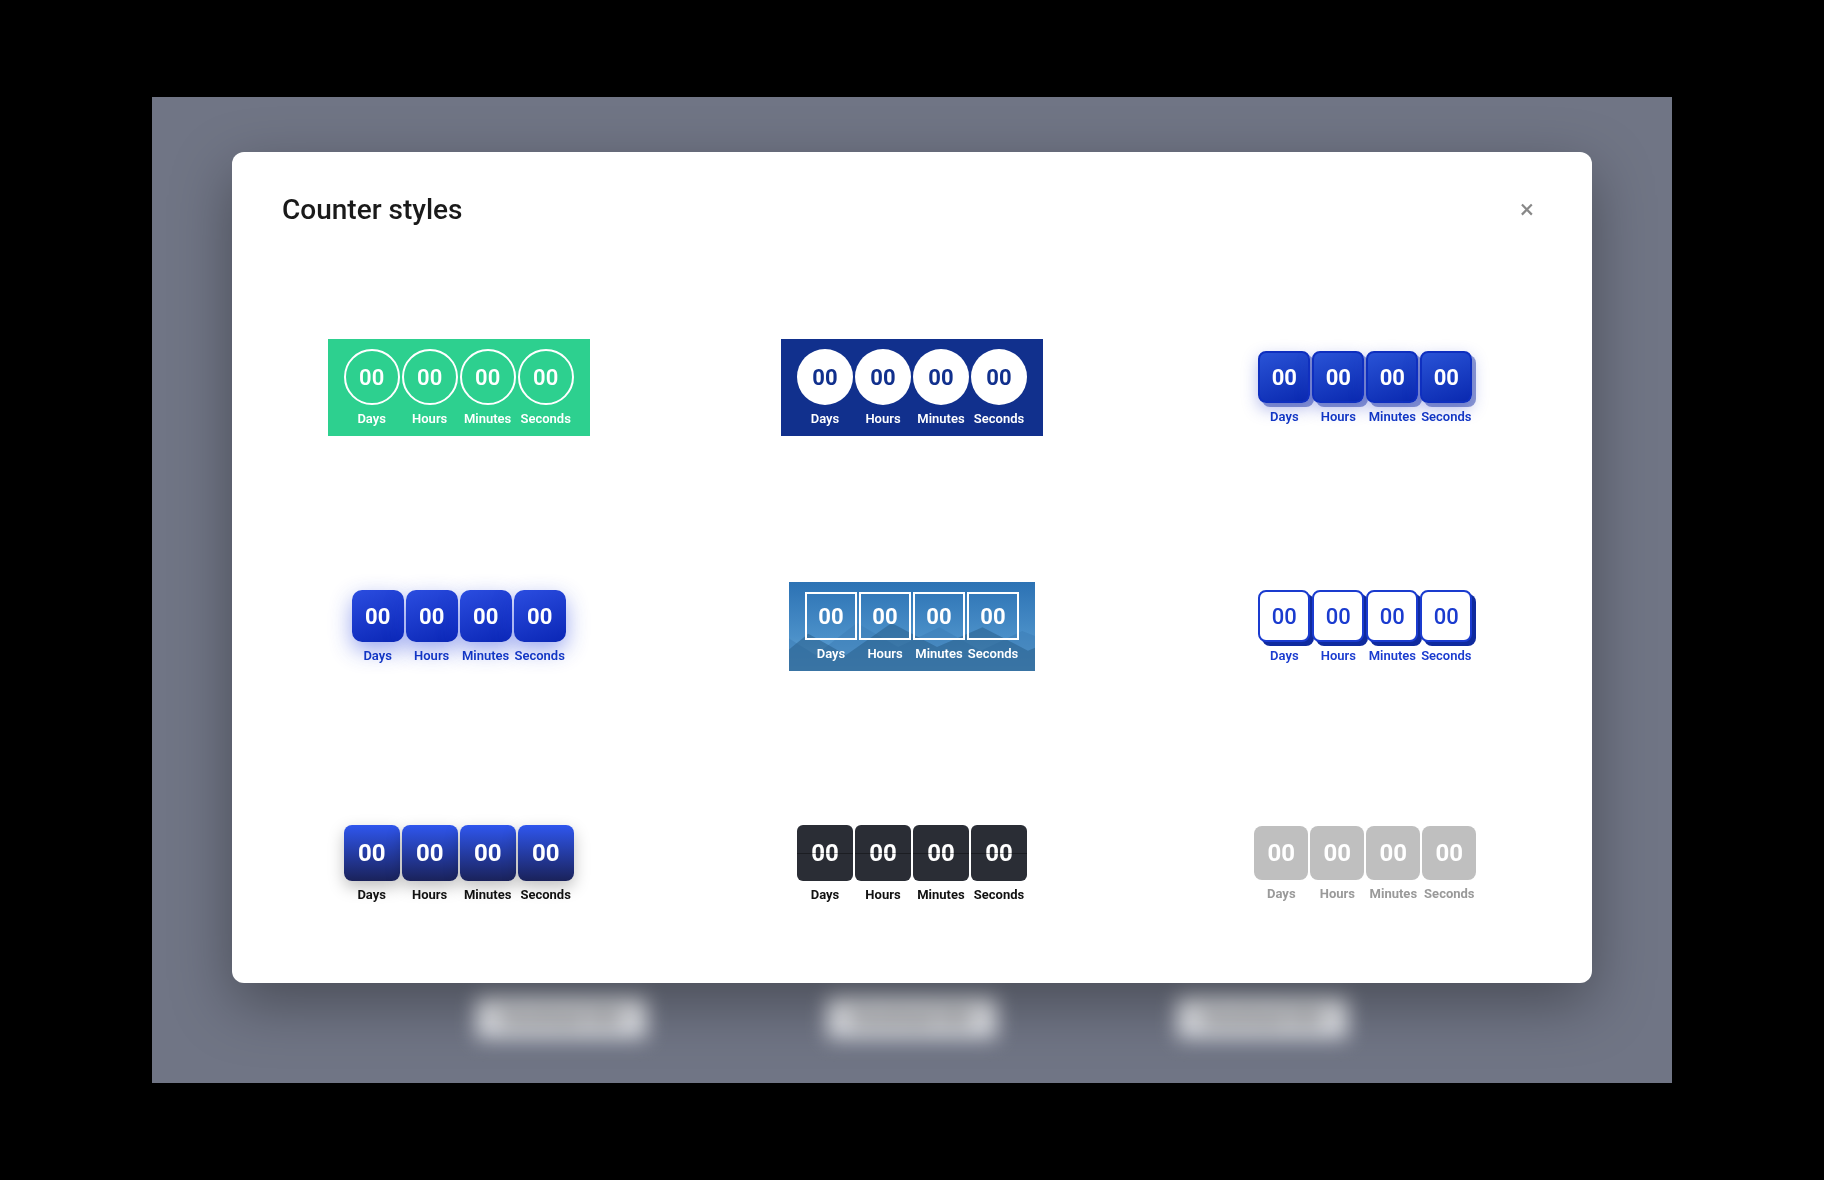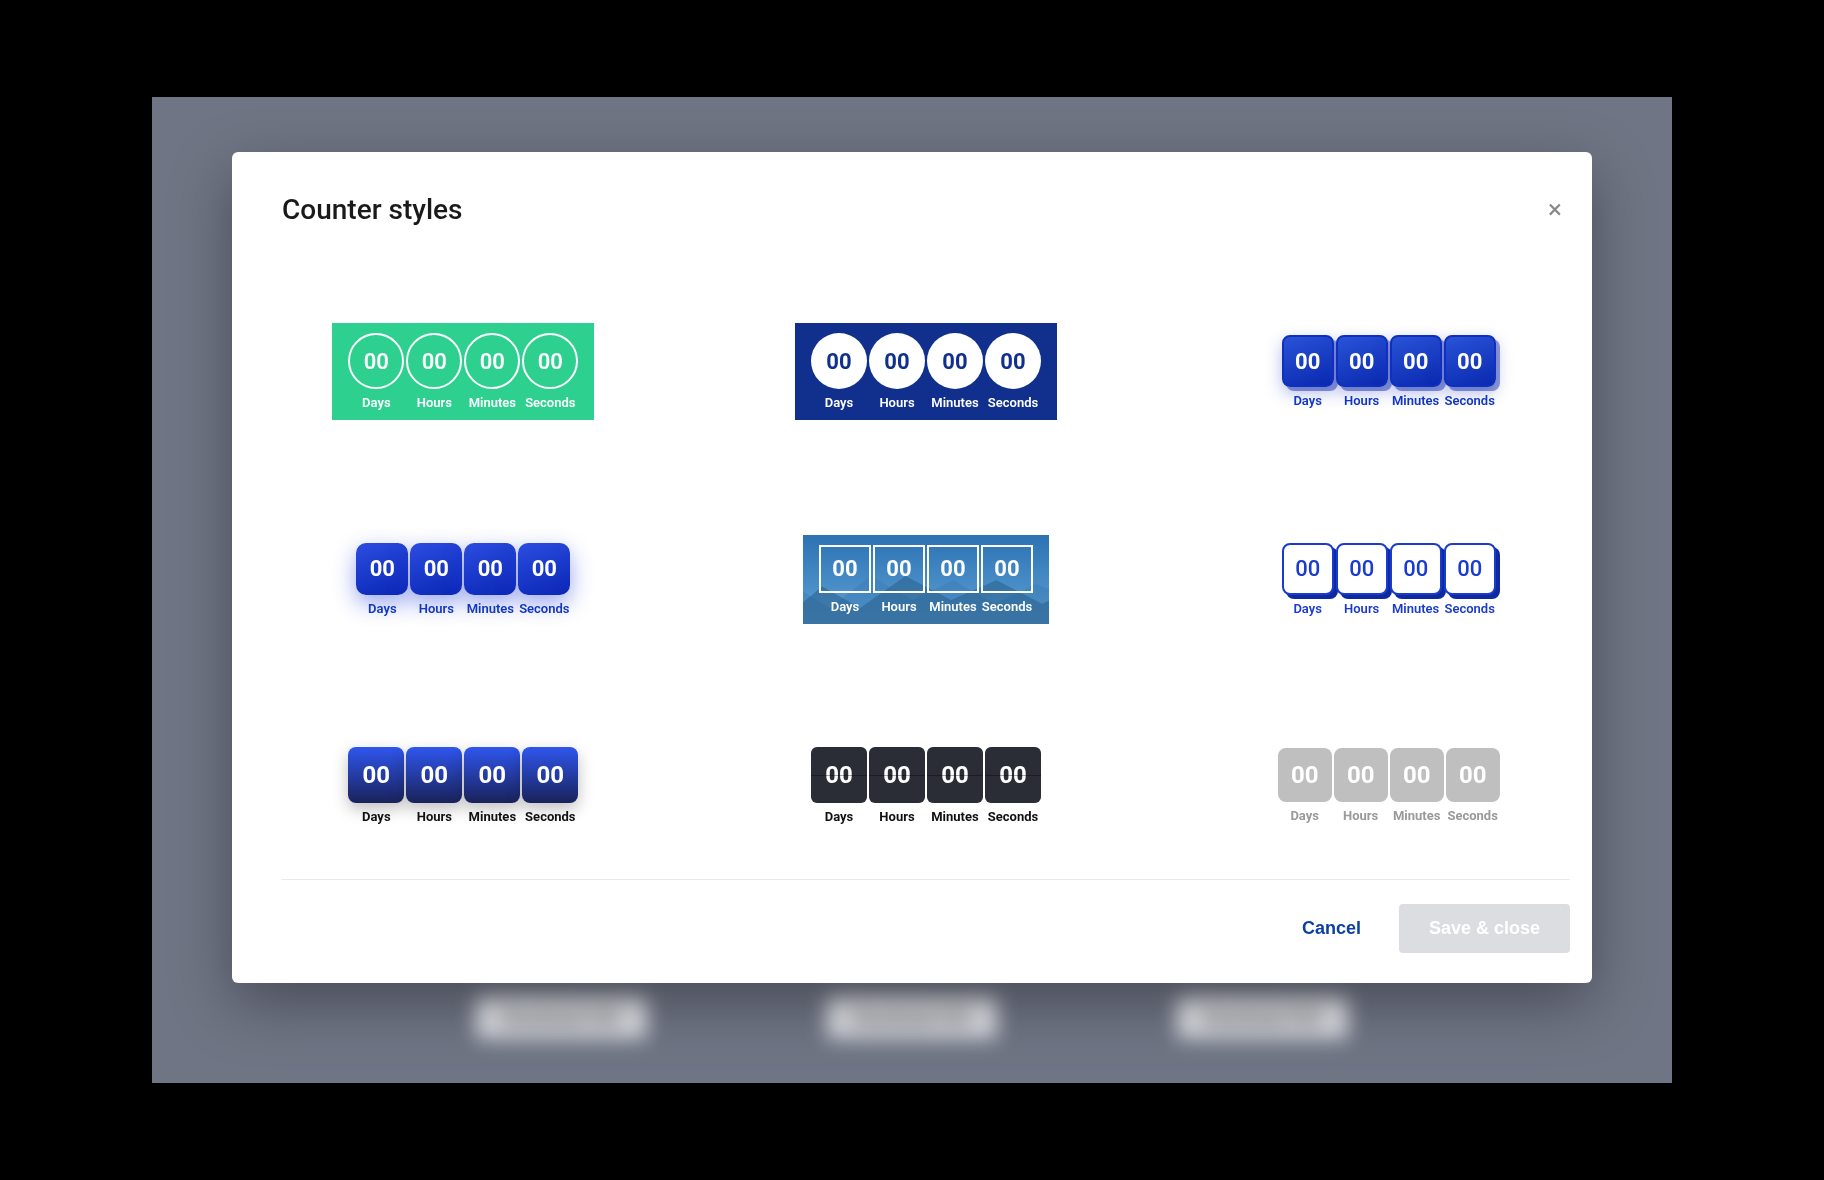--- a/index.html
+++ b/index.html
@@ -38,25 +38,25 @@
     border-radius: 4px;
   }
 
   .modal {
     position: absolute;
     left: 80px;
     right: 80px;
     top: 55px;
     bottom: 100px;
     background: #fff;
-    border-radius: 6px;
+    border-radius: 12px;
     box-shadow: 0 20px 60px rgba(0,0,0,0.35);
     display: flex;
     flex-direction: column;
-    padding: 40px 22px 30px 50px;
+    padding: 40px 50px 30px 50px;
   }
   .modal-header {
     display: flex;
     align-items: center;
     justify-content: space-between;
     margin-bottom: 70px;
   }
   .modal-title {
     font-size: 28px;
     font-weight: 500;
@@ -493,19 +493,15 @@
             <div class="unit">
                 <div class="sq">00</div>
                 <div class="unit-label">Seconds</div>
               </div>
           </div>
         </div>
       </div>
 
     </div>
 
-    <div class="modal-footer">
-      <button class="btn-cancel">Cancel</button>
-      <button class="btn-save">Save &amp; close</button>
-    </div>
 
   </div>
 </div>
 
 </body></html>

